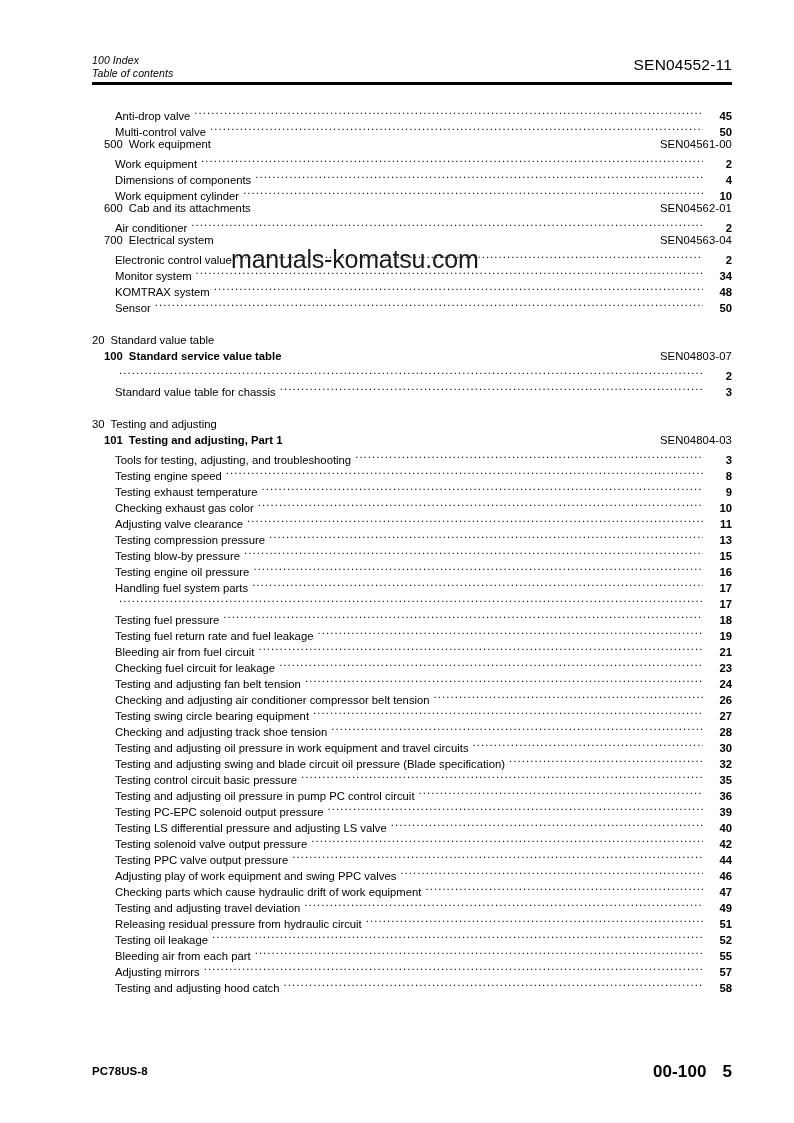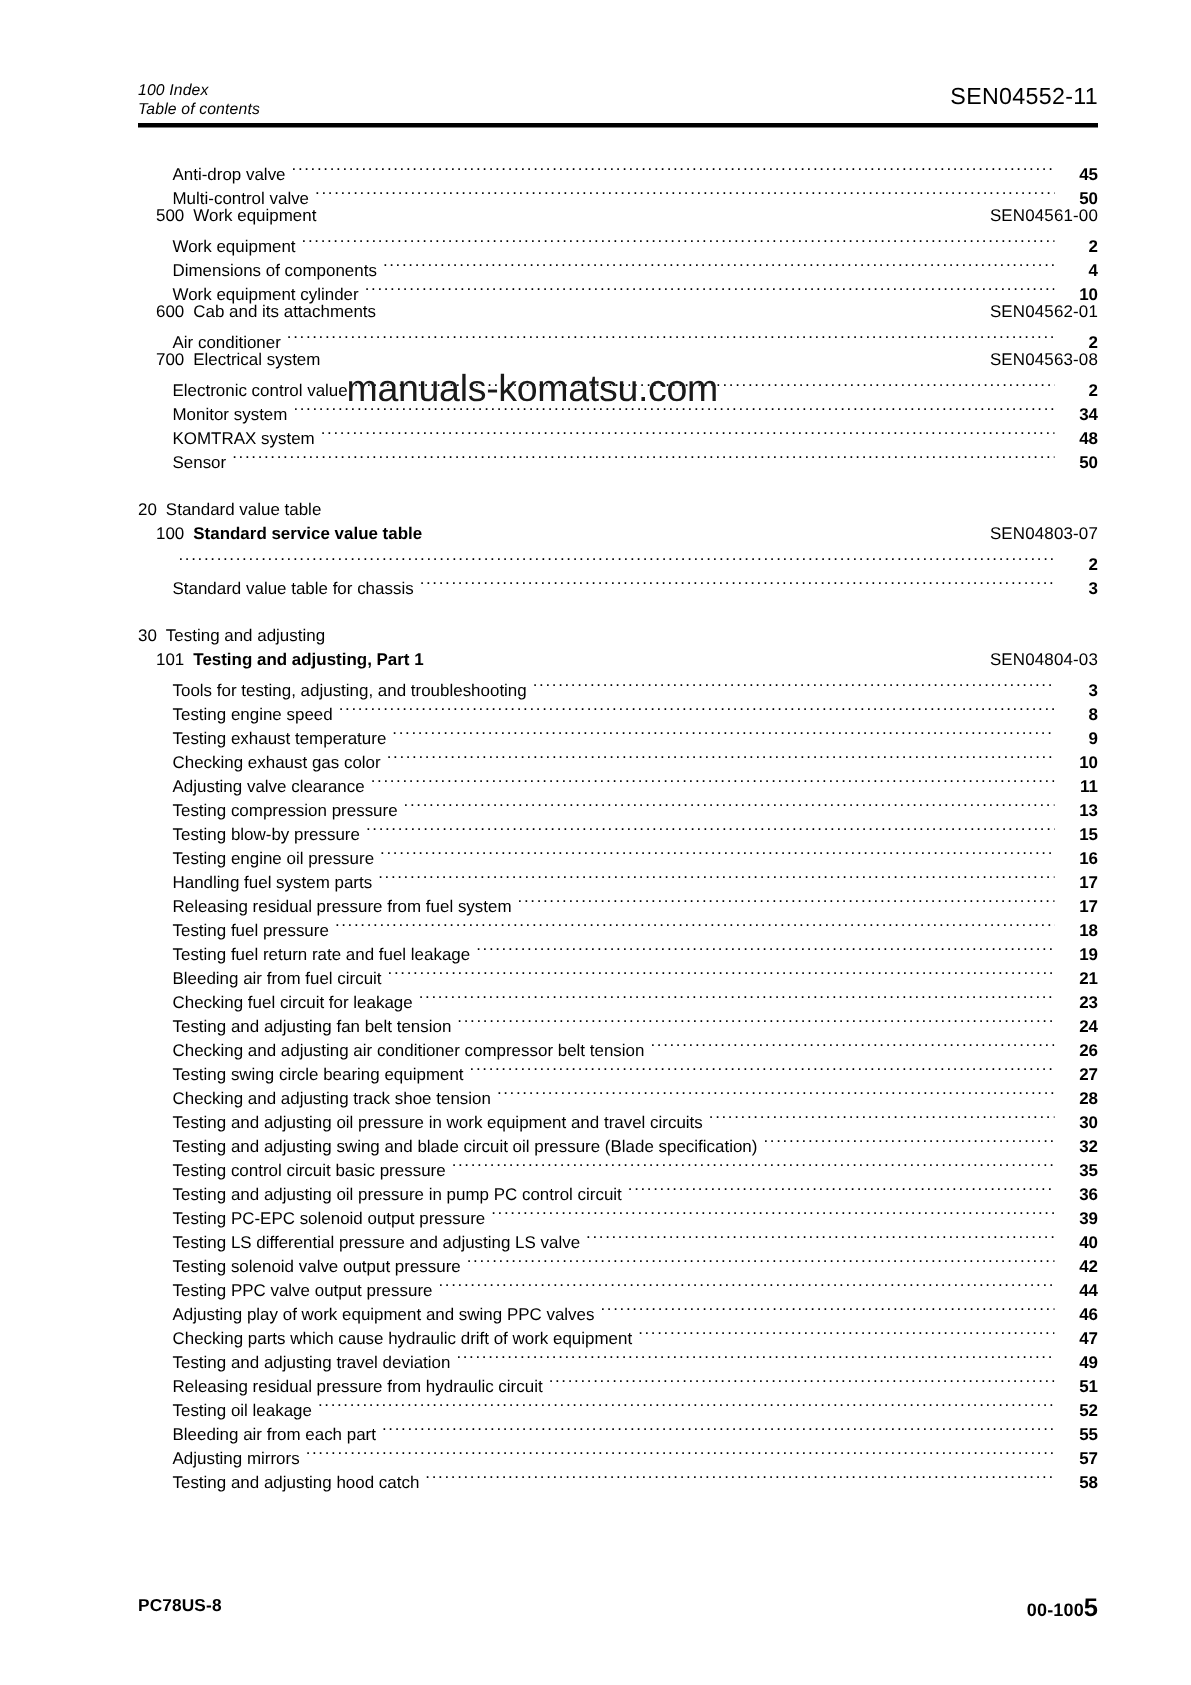--- a/index.html
+++ b/index.html
@@ -83,21 +83,21 @@
 
   
   .lvl-group   { padding-left: 0px; }     
   .lvl-section { padding-left: 12px; }    
   .lvl-entry   { padding-left: 23px; }    
 
   .num {
     display: inline-block;
     margin-right: 6px;
   }
-  .num.bold { font-weight: normal; }
+  .num.bold { font-weight: bold; }
 
   .title { display: inline-block; }
   .title.bold { font-weight: bold; }
 
   .leader {
     flex: 1 1 auto;
     overflow: hidden;
     margin: 0 3px 0 4px;
     position: relative;
     height: 16px;
@@ -161,24 +161,24 @@
   }
   .footer-right {
     position: absolute;
     right: 0;
     top: -3px;
     display: flex;
     align-items: baseline;
     white-space: nowrap;
   }
   .footer-sec {
-    font-size: 12px;
+    font-size: 17px;
     font-weight: bold;
     letter-spacing: 0.1px;
-    margin-right: 0;
+    margin-right: 16px;
     padding-left: 40px;
   }
   .footer-pg {
     font-size: 17px;
     font-weight: bold;
   }
 </style>
 </head>
 <body>
 
@@ -233,21 +233,21 @@
       </div>
       <div class="row lvl-entry">
         <span class="title">Air conditioner</span>
         <span class="leader"></span>
         <span class="pageno">2</span>
       </div>
       <div class="row lvl-section">
         <span class="num">700</span>
         <span class="title">Electrical system</span>
         <span class="filler"></span>
-        <span class="sen">SEN04563-08</span>
+        <span class="sen">SEN04563-04</span>
       </div>
       <div class="row lvl-entry">
         <span class="title">Electronic control value</span>
         <span class="leader"></span>
         <span class="pageno">2</span>
       </div>
       <div class="row lvl-entry">
         <span class="title">Monitor system</span>
         <span class="leader"></span>
         <span class="pageno">34</span>
@@ -334,21 +334,20 @@
         <span class="title">Testing engine oil pressure</span>
         <span class="leader"></span>
         <span class="pageno">16</span>
       </div>
       <div class="row lvl-entry">
         <span class="title">Handling fuel system parts</span>
         <span class="leader"></span>
         <span class="pageno">17</span>
       </div>
       <div class="row lvl-entry">
-        <span class="title">Releasing residual pressure from fuel system</span>
         <span class="leader"></span>
         <span class="pageno">17</span>
       </div>
       <div class="row lvl-entry">
         <span class="title">Testing fuel pressure</span>
         <span class="leader"></span>
         <span class="pageno">18</span>
       </div>
       <div class="row lvl-entry">
         <span class="title">Testing fuel return rate and fuel leakage</span>

